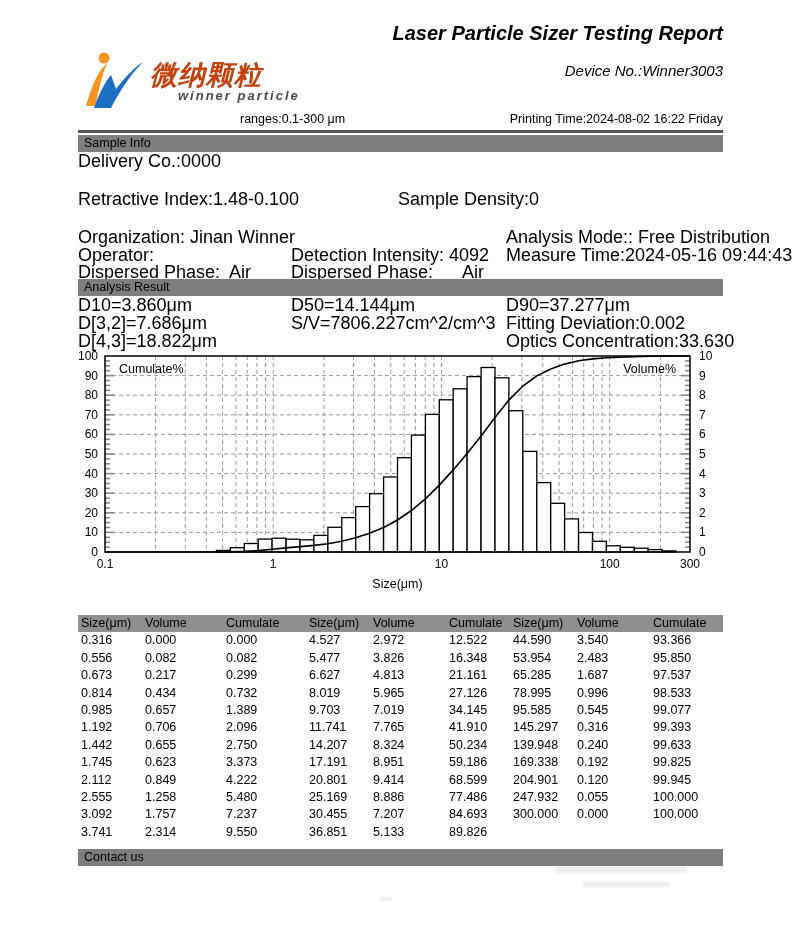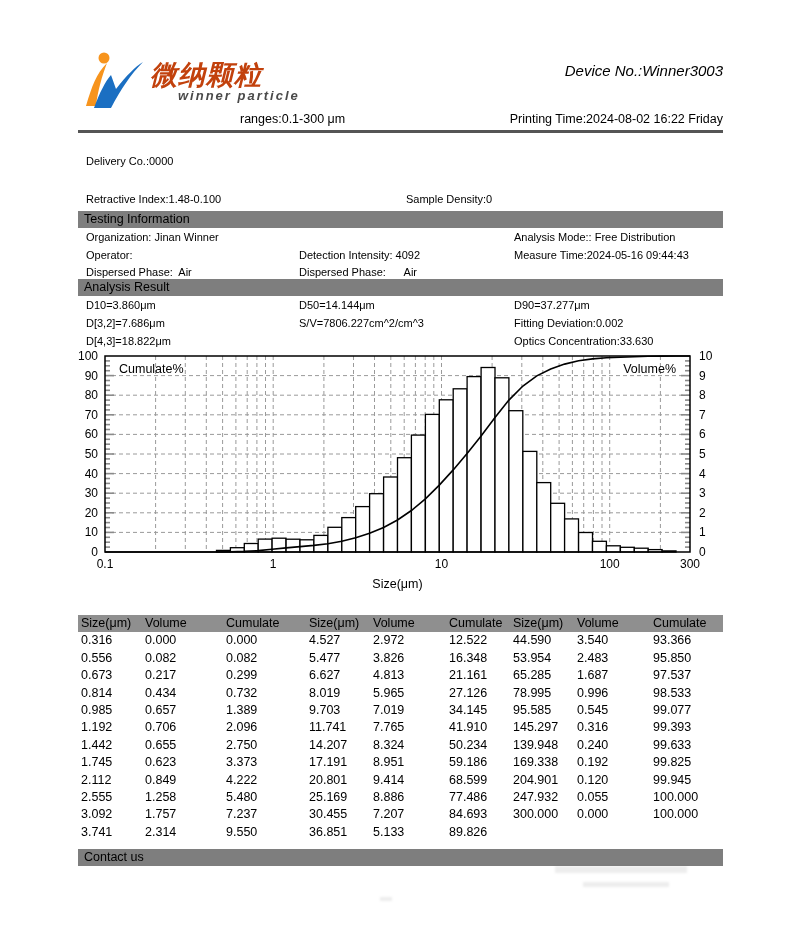--- a/index.html
+++ b/index.html
@@ -10,66 +10,67 @@
   .device{right:79px;top:62px;font-size:15px;font-style:italic;}
   .logo{left:80px;top:50px;display:flex;align-items:flex-start;}
   .logo-txt{margin-left:6px;margin-top:10px;}
   .logo-cn{font-size:27px;font-weight:bold;font-style:italic;color:#c2410c;letter-spacing:1px;line-height:30px;}
   .logo-en{font-size:13px;font-weight:bold;font-style:italic;color:#4a4a4a;letter-spacing:2px;margin-top:-2px;padding-left:28px;}
   .ranges{left:240px;top:112px;font-size:12.5px;}
   .printing{right:79px;top:112px;font-size:12.5px;}
   .rule{left:78px;top:130px;width:645px;height:3px;background:#555;}
   .secbar{left:78px;width:639px;height:15px;background:#7e7e7e;color:#000;
           font-size:12.5px;line-height:15px;padding:1px 0 1px 6px;}
-  .irow{left:84px;width:645px;height:18px;font-size:11px;line-height:18px;}
+  .irow{left:76px;width:645px;height:18px;font-size:18px;line-height:18px;}
   .irow span{position:absolute;white-space:pre;}
   .c0{left:2px;} .c1{left:215px;} .c2{left:430px;} .cs{left:322px;}
   .chart{left:60px;top:348px;}
   .chart text{font-family:"Liberation Sans",sans-serif;}
   .ptable{left:78px;top:615px;width:645px;display:grid;
           grid-template-columns:64px 81px 83px 64px 76px 64px 64px 76px 1fr;
           grid-auto-rows:17.4px;font-size:12.5px;}
   .ptable .th{background:#8f8f8f;height:17px;line-height:17px;padding-left:3px;}
   .ptable .td{line-height:17.4px;padding-left:3px;}
   .smudge{background:rgba(110,110,110,0.12);filter:blur(1px);}
 </style>
 </head>
 <body>
 
 <div class="page">
 
+  <div class="abs title">Laser Particle Sizer Testing Report</div>
   <div class="abs device">Device No.:Winner3003</div>
 
   <div class="abs logo">
     <span>
       <svg width="64" height="62" viewBox="0 0 64 62">
         <circle cx="24" cy="8" r="5.5" fill="#F7941D"></circle>
         <path d="M6 56 C12 36 16 24 27 13 C22 26 18 40 16 56 Z" fill="#F7941D"></path>
         <path d="M14 58 C20 42 25 32 31 25 L36 39 C47 25 55 17 63 12 C51 24 41 39 31 58 Z" fill="#1B6FC2"></path>
       </svg>
     </span>
     <span class="logo-txt">
       <div class="logo-cn">微纳颗粒</div>
       <div class="logo-en">winner particle</div>
     </span>
   </div>
 
   <div class="abs ranges">ranges:0.1-300 μm</div>
   <div class="abs printing">Printing Time:2024-08-02 16:22 Friday</div>
   <div class="abs rule"></div>
 
+  <div class="abs secbar" style="top:135px;">Sample Info</div>
   <div class="abs irow" style="top:152px;">
     <span class="c0">Delivery Co.:0000</span>
   </div>
   <div class="abs irow" style="top:190px;">
     <span class="c0">Retractive Index:1.48-0.100</span>
     <span class="cs">Sample Density:0</span>
   </div>
 
-  <div class="abs secbar" style="top:211px;">Testing Information</div>
   <div class="abs irow" style="top:228px;">
     <span class="c0">Organization: Jinan Winner</span>
     <span class="c2">Analysis Mode:: Free Distribution</span>
   </div>
   <div class="abs irow" style="top:246px;">
     <span class="c0">Operator:</span>
     <span class="c1">Detection Intensity: 4092</span>
     <span class="c2">Measure Time:2024-05-16 09:44:43</span>
   </div>
   <div class="abs irow" style="top:263px;">

